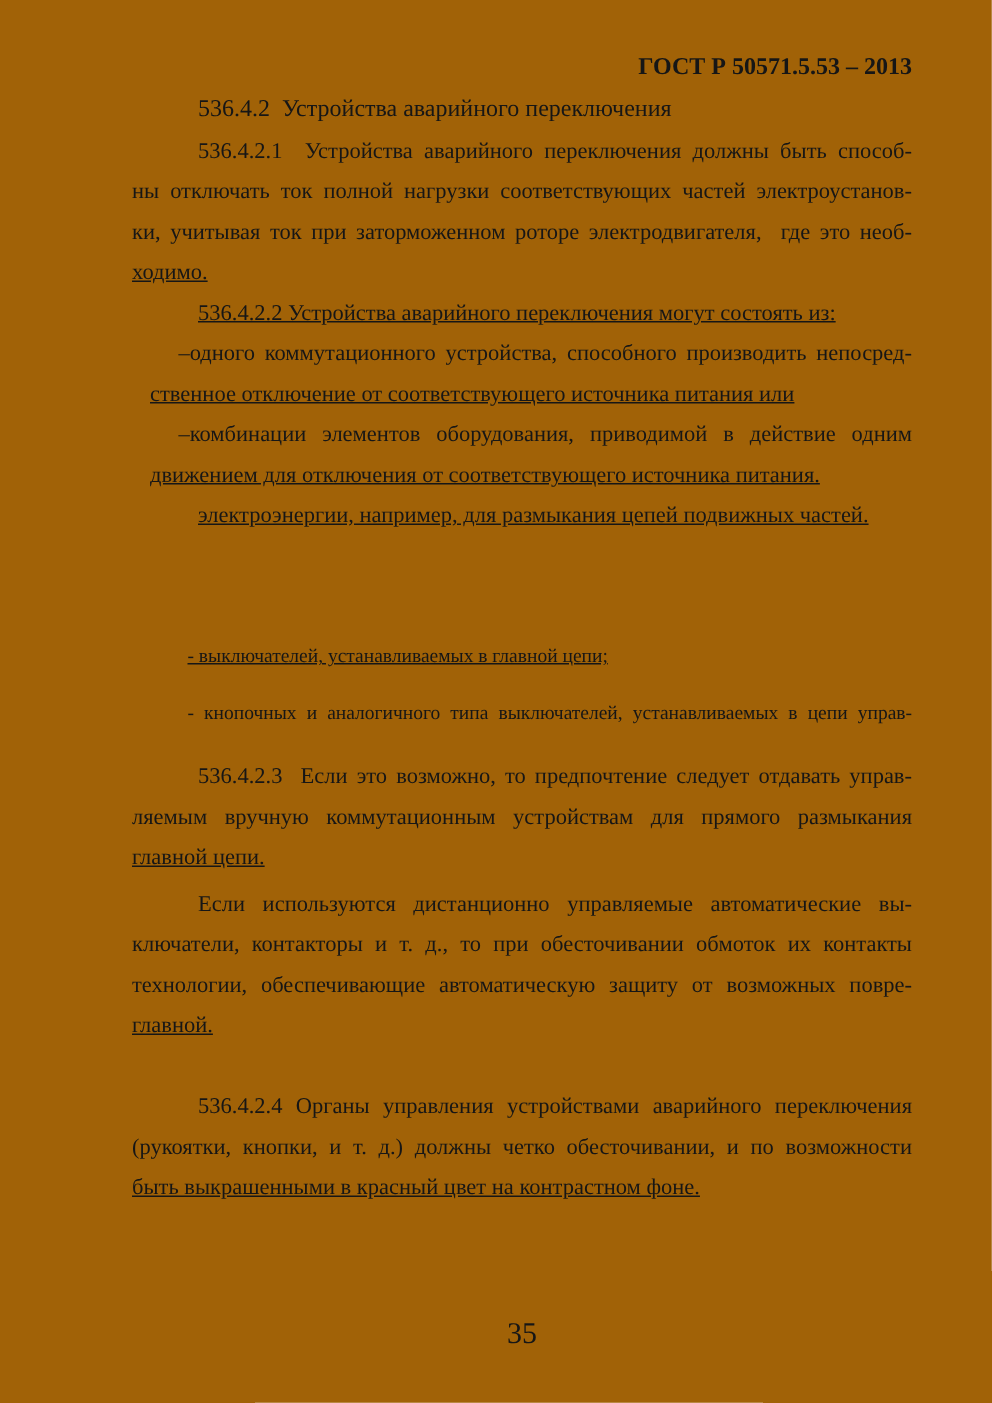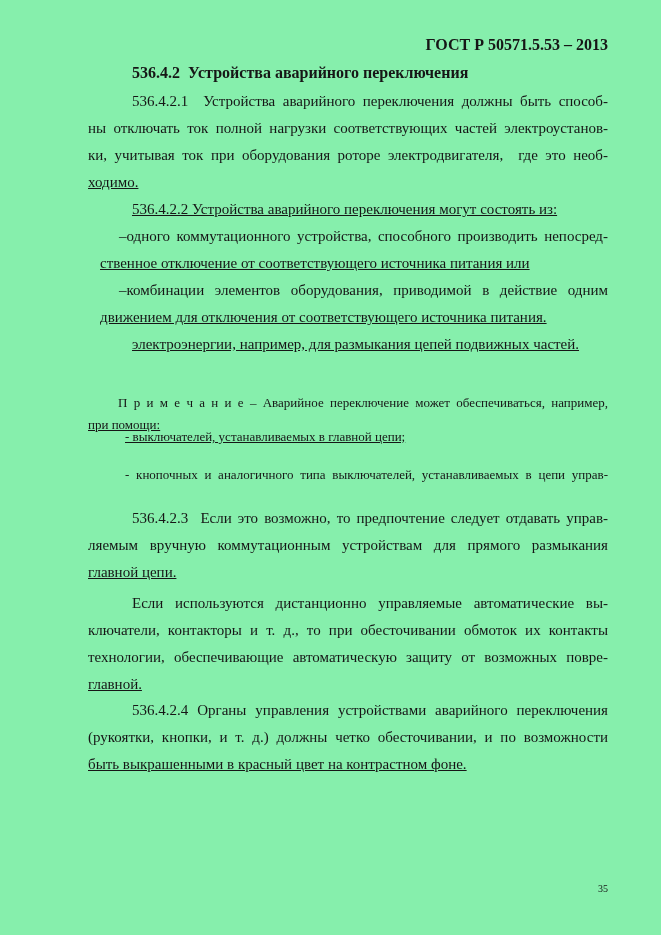--- a/index.html
+++ b/index.html
@@ -6,41 +6,41 @@
   body {
     background: #ffffff;
     font-family: "Liberation Serif", serif;
     color: #161616;
     -webkit-font-smoothing: antialiased;
   }
   .page {
     position: relative;
     width: 661px;
     height: 935px;
-    background: #86efac;
+    background: #a16207;
     overflow: hidden;
   }
   .block {
     position: absolute;
     left: 88px;
     width: 520px;
   }
   .runhead {
     top: 35px;
     text-align: right;
     font-weight: bold;
     font-size: 16px;
     line-height: 20px;
     white-space: pre;
   }
   .heading {
     top: 62px;
     margin: 0;
     font-size: 16px;
-    font-weight: bold;
+    font-weight: normal;
     line-height: 22px;
     text-indent: 44px;
     white-space: pre;
   }
   .para {
     font-size: 15px;
     line-height: 27px;
   }
   .dash {
     left: 100px;
@@ -61,38 +61,38 @@
     text-align: left;
     text-align-last: left;
     text-decoration: underline;
   }
   .para .ln:first-child { text-indent: 44px; }
   .dash .ln:first-child { text-indent: 19px; }
   .note .ln:first-child { text-indent: 30px; }
   .note-item .ln:first-child { text-indent: 37px; }
   .pagenum {
     top: 880px;
-    text-align: right;
-    font-size: 10px;
+    text-align: center;
+    font-size: 20px;
     line-height: 18px;
   }
 </style>
 </head>
 <body>
 
 <div class="page">
 
   <div class="block runhead">ГОСТ Р 50571.5.53 – 2013</div>
 
   <h2 class="block heading">536.4.2  Устройства аварийного переключения</h2>
 
   <div class="block para" style="top:88px">
       <div class="ln">536.4.2.1  Устройства аварийного переключения должны быть способ-</div>
       <div class="ln">ны отключать ток полной нагрузки соответствующих частей электроустанов-</div>
-      <div class="ln">ки, учитывая ток при оборудования роторе электродвигателя,  где это необ-</div>
+      <div class="ln">ки, учитывая ток при заторможенном роторе электродвигателя,  где это необ-</div>
       <div class="ln ln-last">ходимо.</div>
     </div>
 
   <div class="block para" style="top:196px">
       <div class="ln ln-last">536.4.2.2 Устройства аварийного переключения могут состоять из:</div>
     </div>
 
   <div class="block dash" style="top:223px">
       <div class="ln">–одного коммутационного устройства, способного производить непосред-</div>
       <div class="ln ln-last">ственное отключение от соответствующего источника питания или</div>
@@ -100,24 +100,20 @@
 
   <div class="block dash" style="top:277px">
       <div class="ln">–комбинации элементов оборудования, приводимой в действие одним</div>
       <div class="ln ln-last">движением для отключения от соответствующего источника питания.</div>
     </div>
 
   <div class="block para" style="top:331px">
       <div class="ln ln-last">электроэнергии, например, для размыкания цепей подвижных частей.</div>
     </div>
 
-  <div class="block note" style="top:392px">
-      <div class="ln">П р и м е ч а н и е – Аварийное переключение может обеспечиваться, например,</div>
-      <div class="ln ln-last">при помощи:</div>
-    </div>
 
   <div class="block note-item" style="top:426px">
       <div class="ln ln-last">- выключателей, устанавливаемых в главной цепи;</div>
     </div>
 
   <div class="block note-item" style="top:464px">
       <div class="ln">- кнопочных и аналогичного типа выключателей, устанавливаемых в цепи управ-</div>
     </div>
 
   <div class="block para" style="top:505px">
@@ -126,21 +122,21 @@
       <div class="ln ln-last">главной цепи.</div>
     </div>
 
   <div class="block para" style="top:590px">
       <div class="ln">Если используются дистанционно управляемые автоматические вы-</div>
       <div class="ln">ключатели, контакторы и т. д., то при обесточивании обмоток их контакты</div>
       <div class="ln">технологии, обеспечивающие автоматическую защиту от возможных повре-</div>
       <div class="ln ln-last">главной.</div>
     </div>
 
-  <div class="block para" style="top:697px">
+  <div class="block para" style="top:725px">
       <div class="ln">536.4.2.4 Органы управления устройствами аварийного переключения</div>
       <div class="ln">(рукоятки, кнопки, и т. д.) должны четко обесточивании, и по возможности</div>
       <div class="ln ln-last">быть выкрашенными в красный цвет на контрастном фоне.</div>
     </div>
 
   <div class="block pagenum">35</div>
 
 </div>
 
 </body></html>

